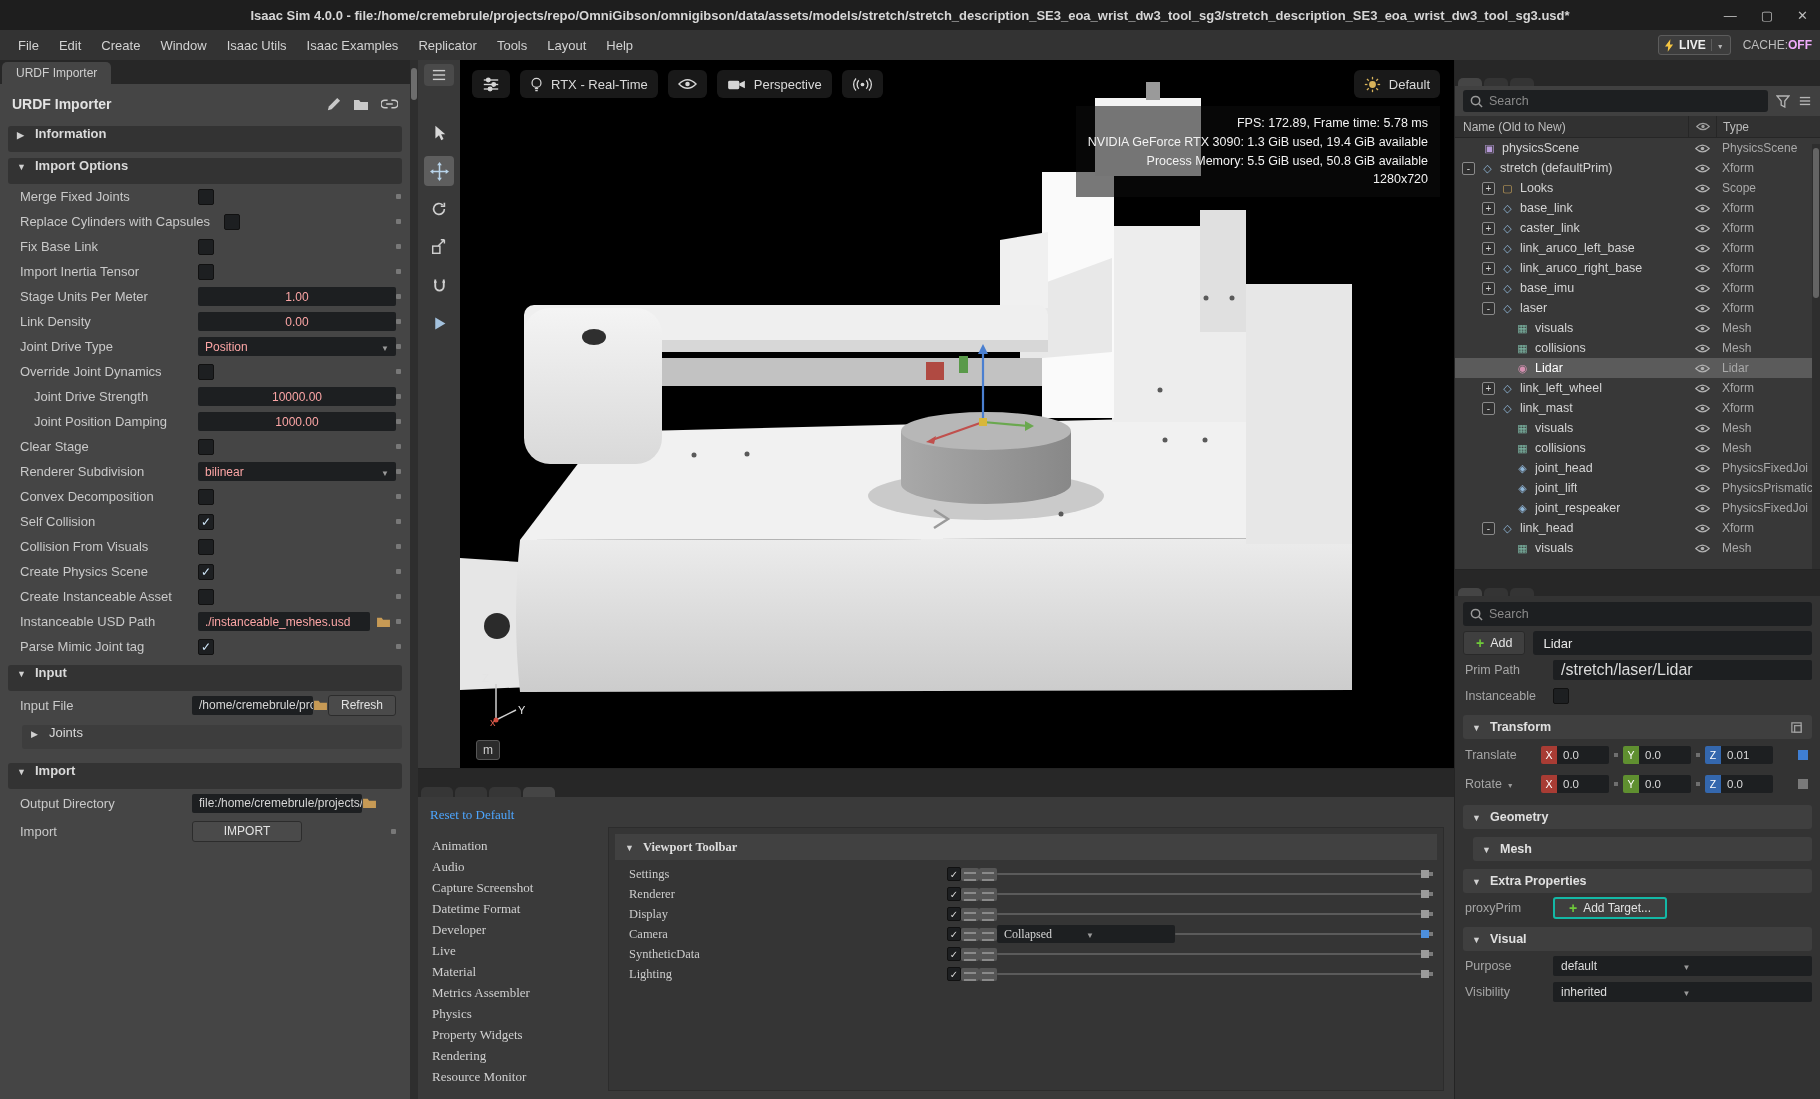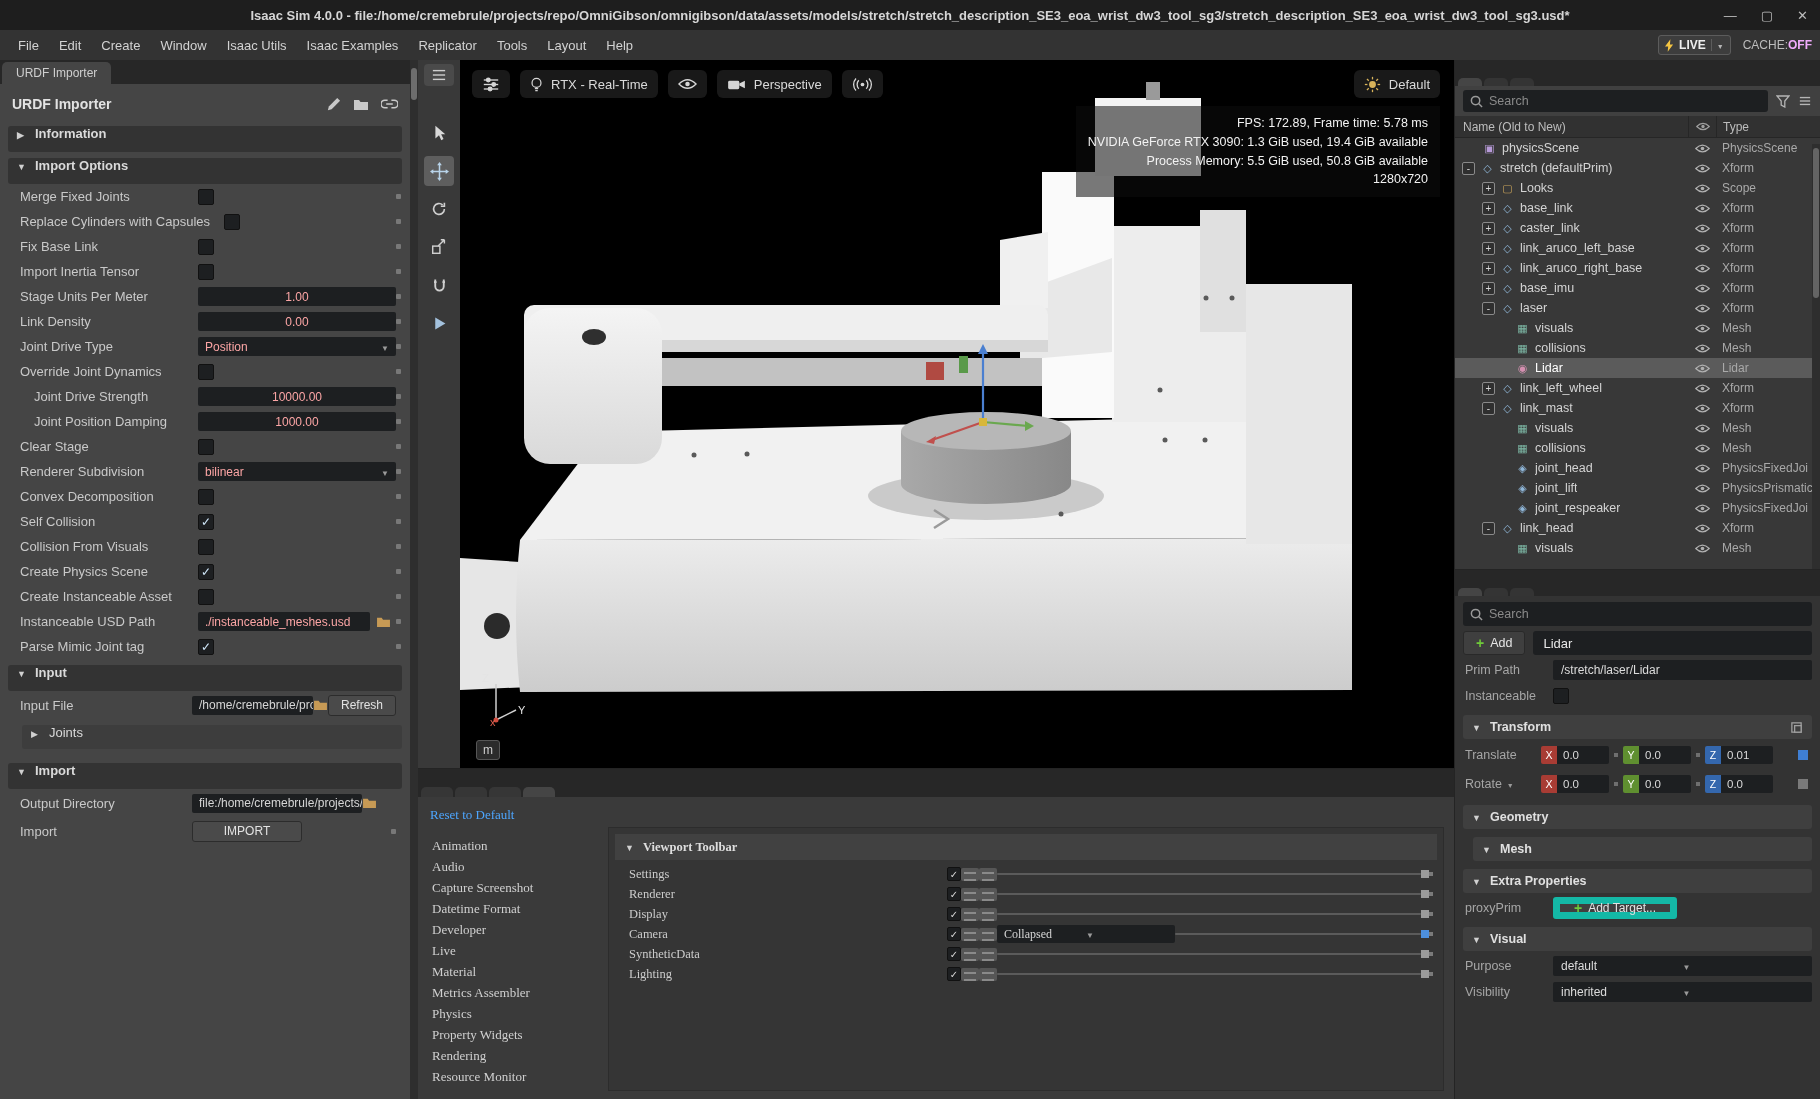--- a/index.html
+++ b/index.html
@@ -155,41 +155,41 @@
 .prop-body{flex:1;padding:6px 8px;display:flex;flex-direction:column;gap:3px;overflow:hidden;}
 .prop-search{height:24px;background:#1d1f21;border-radius:3px;display:flex;align-items:center;gap:6px;padding:0 7px;}
 .prop-search input{flex:1;background:transparent;border:none;outline:none;color:#d6d6d6;font-size:12.5px;font-family:"Liberation Sans",sans-serif;}
 .prop-search input::placeholder{color:#8a8a8a;}
 .add-row{display:flex;gap:8px;align-items:center;margin-top:2px;}
 .add-btn{height:24px;display:inline-flex;align-items:center;gap:6px;background:#3f3f3f;border:1px solid #292929;border-radius:3px;padding:0 12px;font-size:12.5px;color:#e6e6e6;font-family:"Liberation Sans",sans-serif;}
 .plus::before{content:"+";color:#6fca3a;font-weight:bold;font-size:14px;}
 .prim-name-field{flex:1;height:24px;background:#1d1f21;border-radius:3px;display:flex;align-items:center;padding:0 10px;font-size:13px;color:#e8e8e8;}
 .prop-row{display:flex;align-items:center;height:23px;font-size:12.5px;gap:6px;}
 .prop-label{flex:0 0 84px;color:#a6a6a6;padding-left:2px;white-space:nowrap;}
-.prop-field{flex:1;height:20px;background:#1d1f21;border-radius:2px;display:flex;align-items:center;padding:0 8px;font-size:12px;color:#dcdcdc;white-space:nowrap;overflow:hidden;}
+.prop-field{flex:1;height:20px;background:#1d1f21;border-radius:2px;display:flex;align-items:center;padding:0 8px;font-size:16px;color:#dcdcdc;white-space:nowrap;overflow:hidden;}
 .psec-bar{height:24px;background:#3f3f3f;border-radius:3px;display:flex;align-items:center;gap:8px;padding:0 9px;font-weight:bold;font-size:12.5px;color:#e0e0e0;margin-top:5px;}
 .psec-bar.nest{margin-left:10px;}
 .sec-icon{margin-left:auto;}
 .tr-row{display:flex;align-items:center;gap:4px;height:26px;font-size:12.5px;}
 .tr-label{flex:0 0 74px;color:#a6a6a6;padding-left:2px;display:flex;align-items:center;}
 .caret{margin-left:5px;}
 .caret::after{content:"▼";font-size:7px;color:#9a9a9a;}
 .chip{display:flex;height:18px;flex:none;}
 .chip .ax{width:16px;color:#fff;font-size:10.5px;display:flex;align-items:center;justify-content:center;border-radius:2px 0 0 2px;}
 .chip.x .ax{background:#a83c34;}
 .chip.y .ax{background:#5f8f30;}
 .chip.z .ax{background:#3467ad;}
 .chip .val{width:52px;background:#1d1f21;color:#dadada;display:flex;align-items:center;padding-left:6px;font-size:11.5px;border-radius:0 2px 2px 0;}
 .tr-dot{width:4px;height:4px;background:#6f6f6f;flex:none;margin:0 1px;}
 .key-sq{width:10px;height:10px;margin-left:auto;margin-right:4px;flex:none;}
 .key-sq.blue{background:#3f7fd4;}
 .key-sq.gray{background:#7a7a7a;}
 .prop-dd{flex:1;height:20px;background:#1d1f21;border-radius:2px;display:flex;align-items:center;padding:0 8px;font-size:12px;color:#dcdcdc;}
 .prop-dd span{flex:1;}
-.target-btn{height:22px;display:inline-flex;align-items:center;gap:6px;background:#3f3f3f;border:7px solid #14b8a6;border-radius:3px;padding:0 14px;font-size:12px;color:#e2e2e2;font-family:"Liberation Sans",sans-serif;}
+.target-btn{height:22px;display:inline-flex;align-items:center;gap:6px;background:#3f3f3f;border:2px solid #14b8a6;border-radius:3px;padding:0 14px;font-size:12px;color:#e2e2e2;font-family:"Liberation Sans",sans-serif;}
 </style>
 </head>
 <body>
 
 <div class="titlebar">
   <span>Isaac Sim 4.0.0 - file:/home/cremebrule/projects/repo/OmniGibson/omnigibson/data/assets/models/stretch/stretch_description_SE3_eoa_wrist_dw3_tool_sg3/stretch_description_SE3_eoa_wrist_dw3_tool_sg3.usd*</span>
   <div class="win-controls">
     <span>—</span>
     <span>▢</span>
     <span>✕</span>

